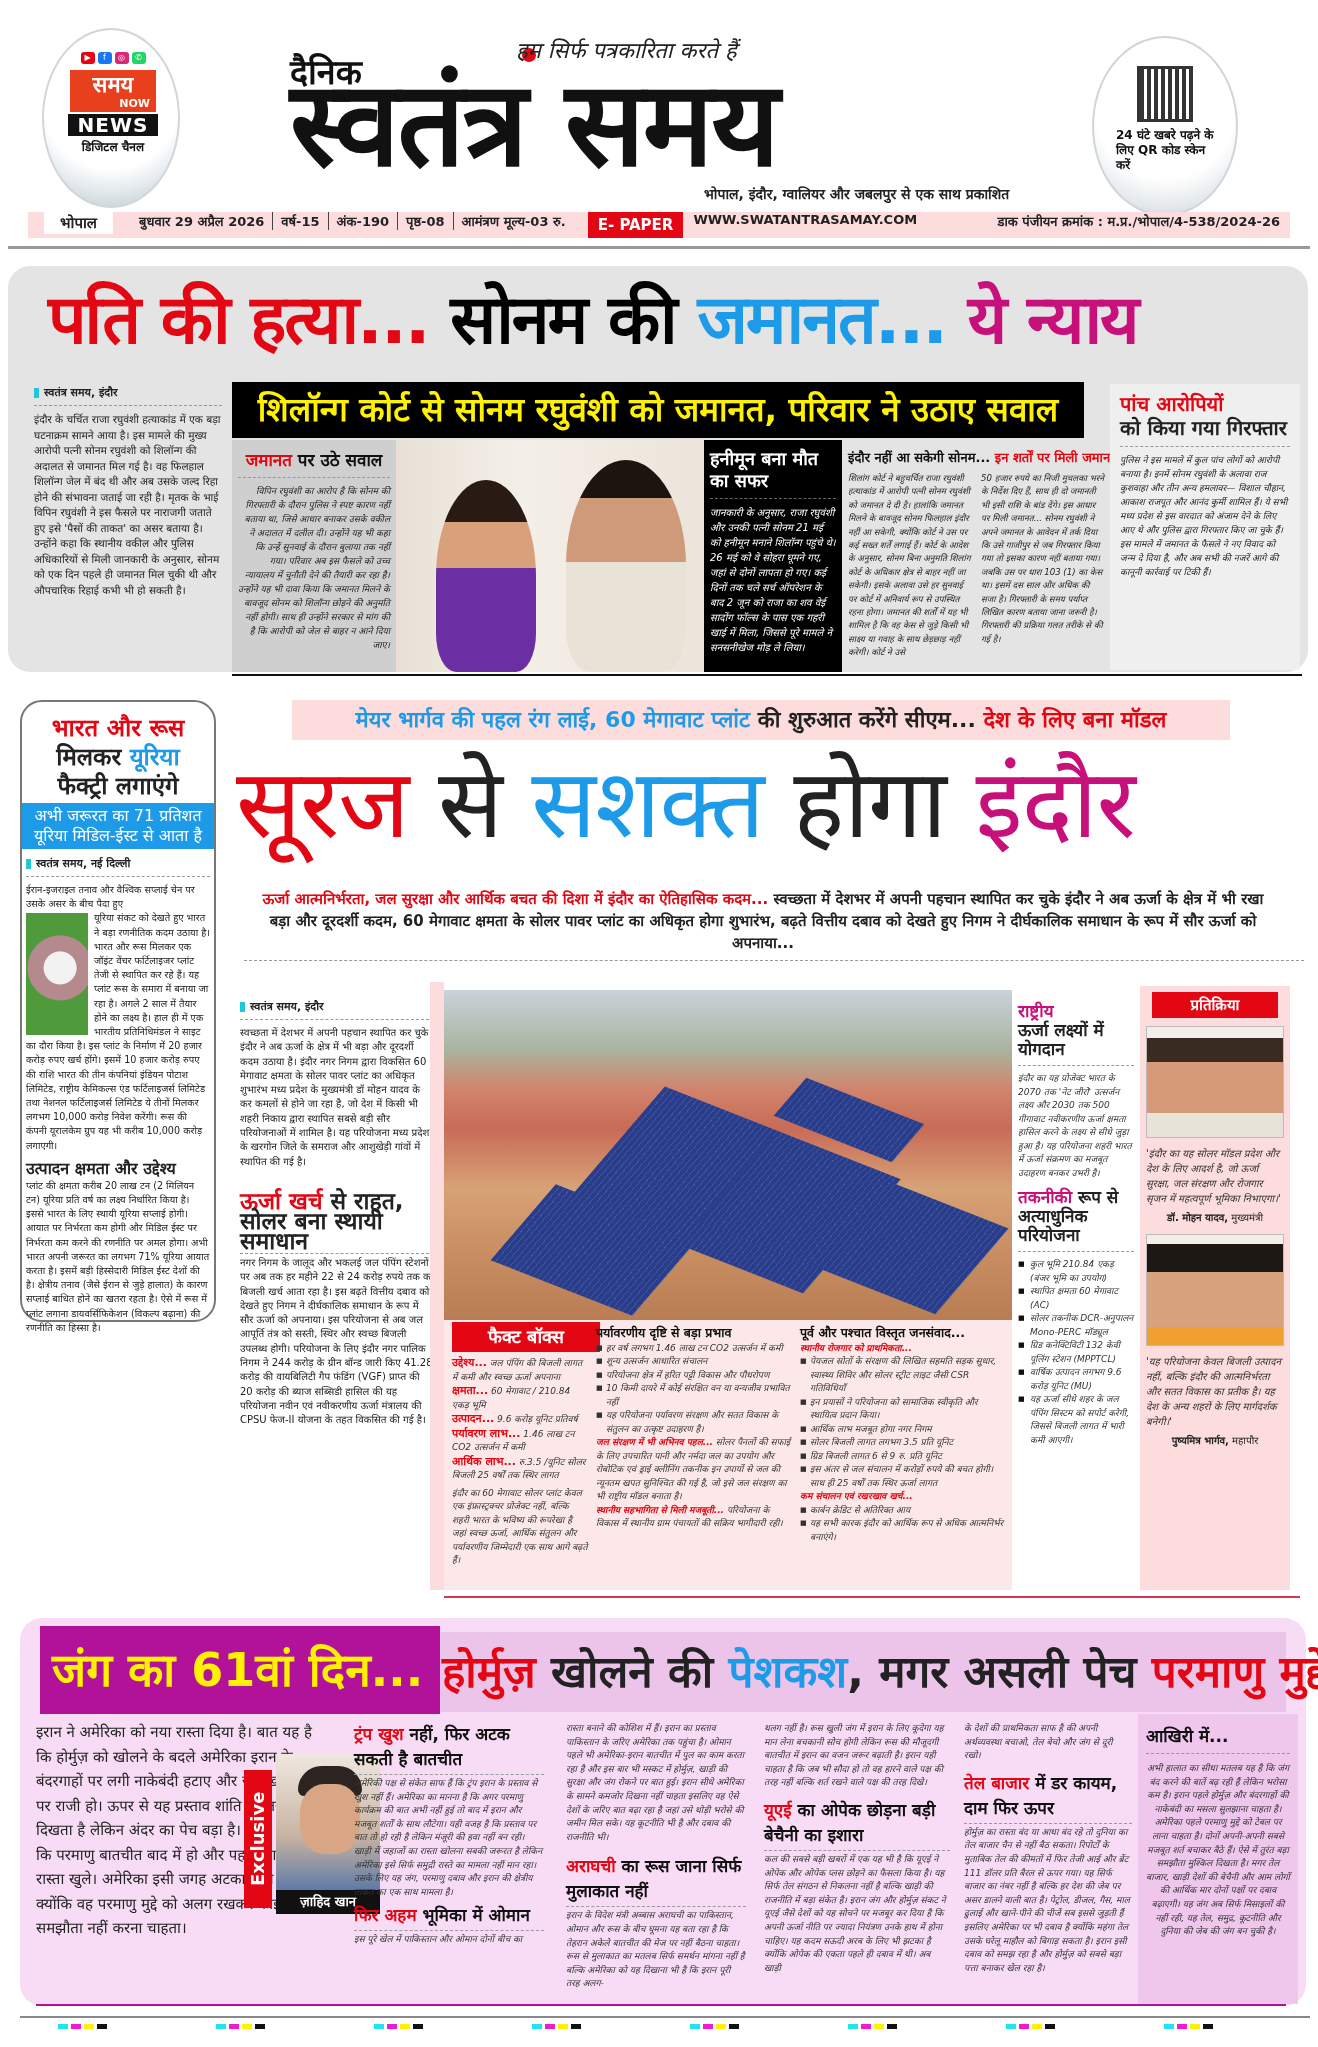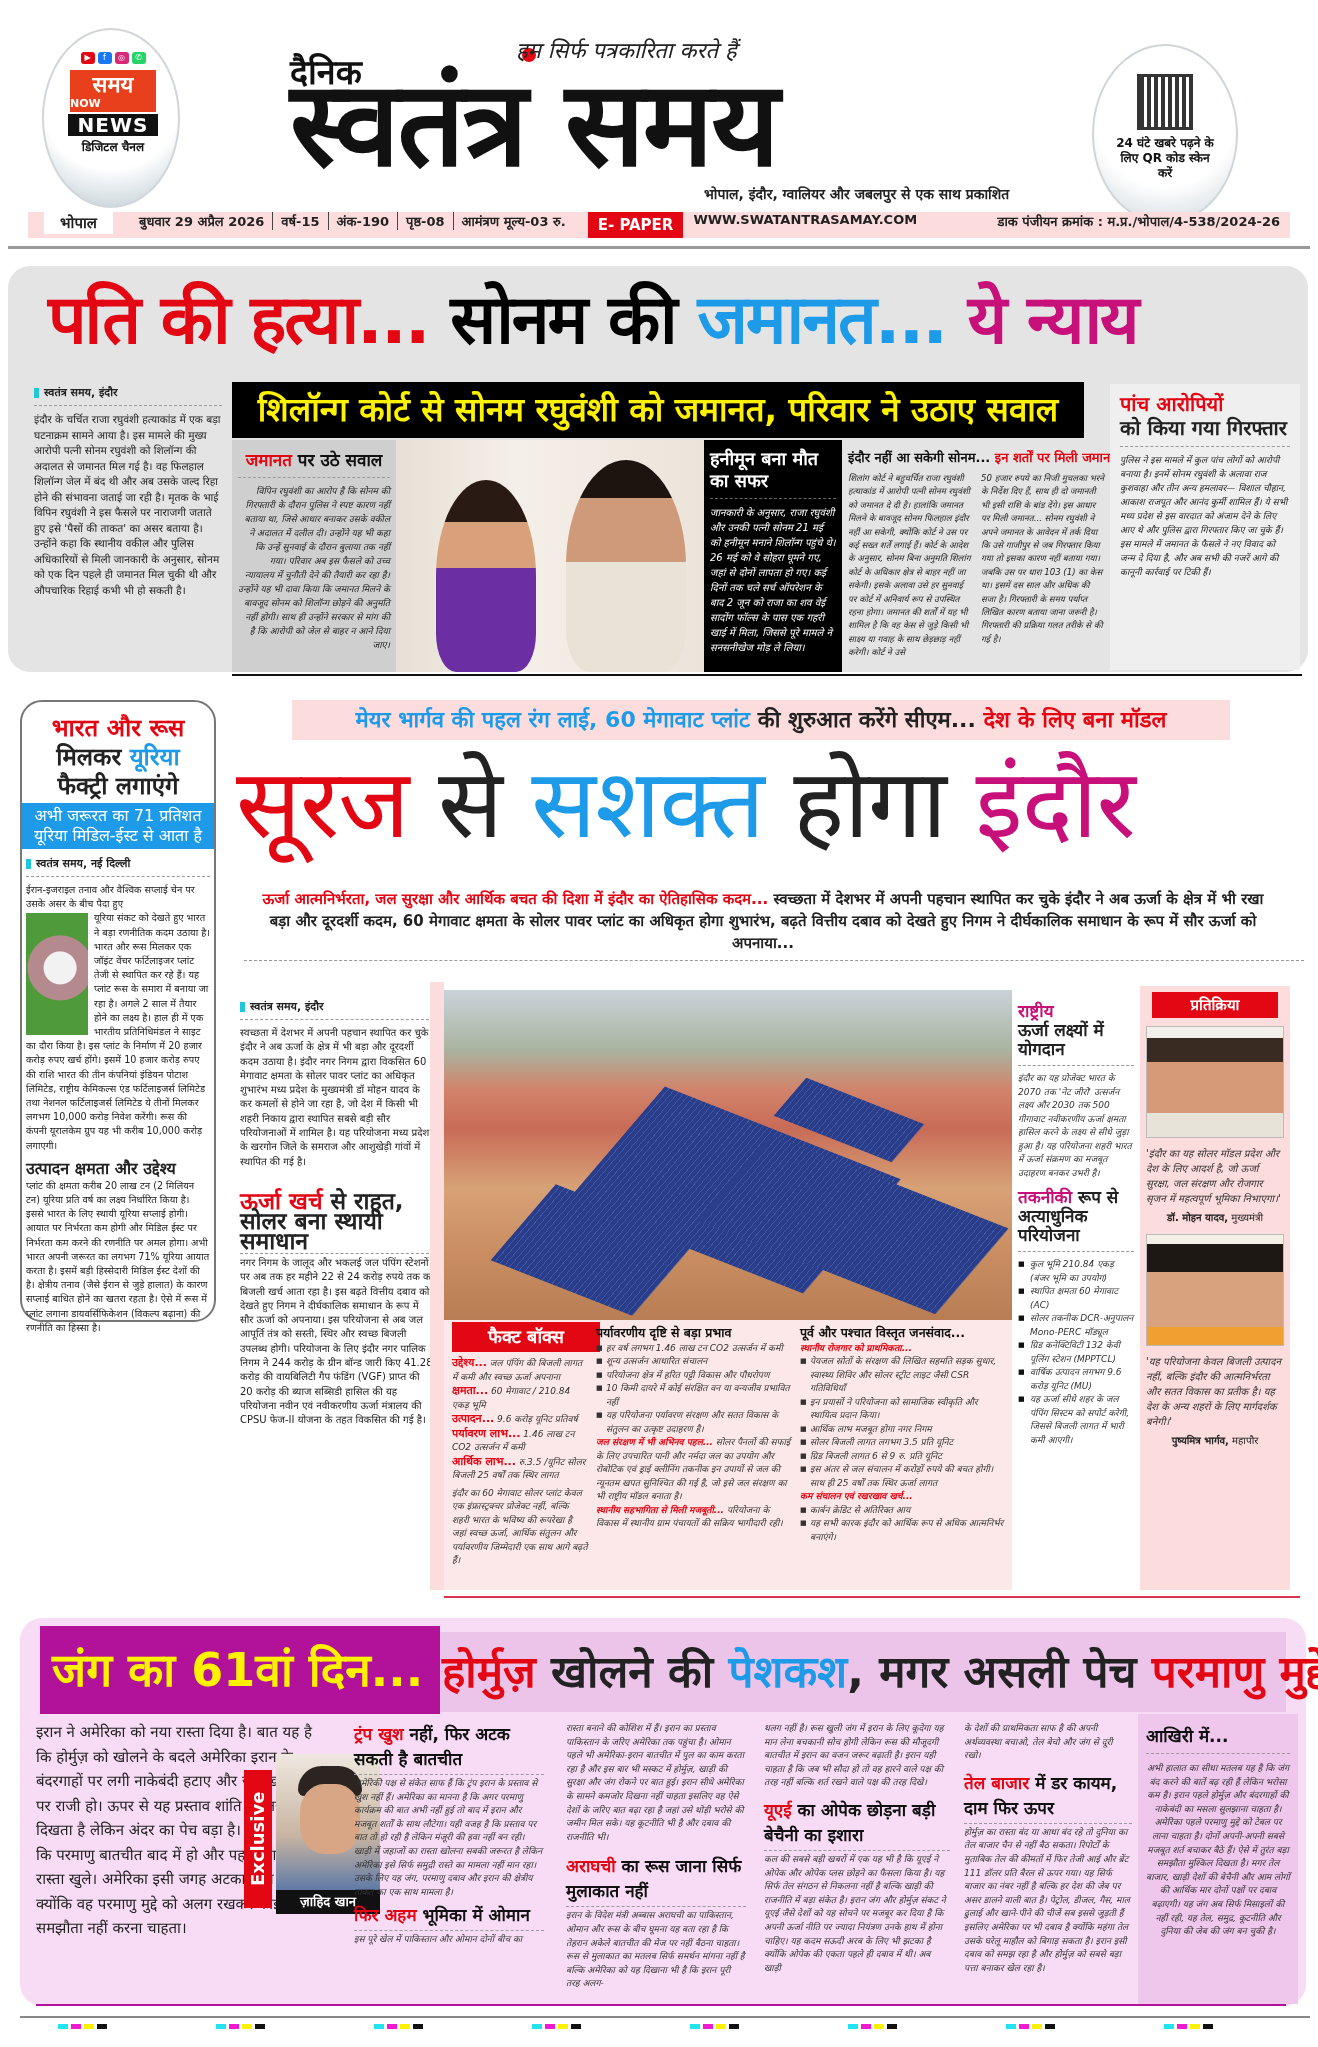--- a/index.html
+++ b/index.html
@@ -5,29 +5,29 @@
 *{box-sizing:border-box;margin:0;padding:0}
 body{width:1318px;height:2047px;background:#fff;font-family:"DejaVu Sans",sans-serif;color:#222;position:relative;overflow:hidden}
 .abs{position:absolute}
 .red{color:#e30613}.blue{color:#1e9be8}.mag{color:#c8107a}.blk{color:#000}
 
 .logo-circle{left:42px;top:28px;width:138px;height:180px;border-radius:50%;background:radial-gradient(circle at 50% 40%,#fff 55%,#dfe6ea 75%,#b7c3c9 100%);border:2px solid #d0d6da}
 .logo-inner{position:absolute;left:24px;top:22px;width:90px;text-align:center}
 .social{display:flex;gap:3px;justify-content:center;margin-bottom:4px}
 .social span{width:14px;height:12px;border-radius:3px;display:inline-block;font-size:8px;color:#fff;line-height:12px}
 .samay-box{background:#e8401c;color:#ffffff;font-weight:bold;font-size:22px;line-height:26px;padding:2px 0;border:2px solid #fff}
-.now{font-size:11px;line-height:12px;text-align:left;padding-right:6px}
+.now{font-size:11px;line-height:12px;text-align:right;padding-right:6px}
 .news{background:#111;color:#fff;font-weight:bold;font-size:20px;letter-spacing:1px;line-height:22px}
 .digital{font-size:12px;font-weight:bold;color:#111;margin-top:2px}
 .dainik{left:290px;top:48px;font-size:34px;font-weight:bold;color:#111}
 .title-main{left:290px;top:64px;font-size:118px;font-weight:900;color:#111;letter-spacing:-2px;line-height:120px}
 .tagline{left:516px;top:34px;font-size:22px;font-style:italic;color:#222}
 .dot{left:522px;top:48px;width:14px;height:14px;border-radius:50%;background:#e30613}
 .published{left:704px;top:184px;font-size:14px;font-weight:bold;color:#222}
-.qr-circle{left:1092px;top:44px;width:146px;height:180px;border-radius:50%;background:radial-gradient(circle at 50% 40%,#fff 55%,#e3e8eb 78%,#bcc6cb 100%);border:2px solid #cfd6da;text-align:center}
+.qr-circle{left:1092px;top:36px;width:146px;height:180px;border-radius:50%;background:radial-gradient(circle at 50% 40%,#fff 55%,#e3e8eb 78%,#bcc6cb 100%);border:2px solid #cfd6da;text-align:left}
 .qr{width:56px;height:56px;margin:28px auto 6px;background:
 repeating-linear-gradient(90deg,#111 0 4px,#fff 4px 7px),#111;opacity:.85;border:3px solid #111}
 .qr-text{font-size:12px;font-weight:bold;color:#111;line-height:15px}
 .infobar{left:28px;top:212px;width:1262px;height:26px;background:#fcdcdc;display:flex;align-items:flex-start;font-size:13px;font-weight:bold;color:#222}
 .city{background:#fff;padding:0 16px;height:22px;line-height:22px;margin-left:16px;font-size:15px}
 .infobar .seg{padding:0 8px;border-right:1px solid #444}
 .epaper{background:#e30613;color:#fff;padding:0 10px;height:26px;line-height:26px;margin-left:14px;font-size:15px}
 .site{margin-left:10px}
 .regno{margin-left:auto;padding-right:10px}
 .hr1{left:8px;top:246px;width:1302px;height:3px;background:#999}

